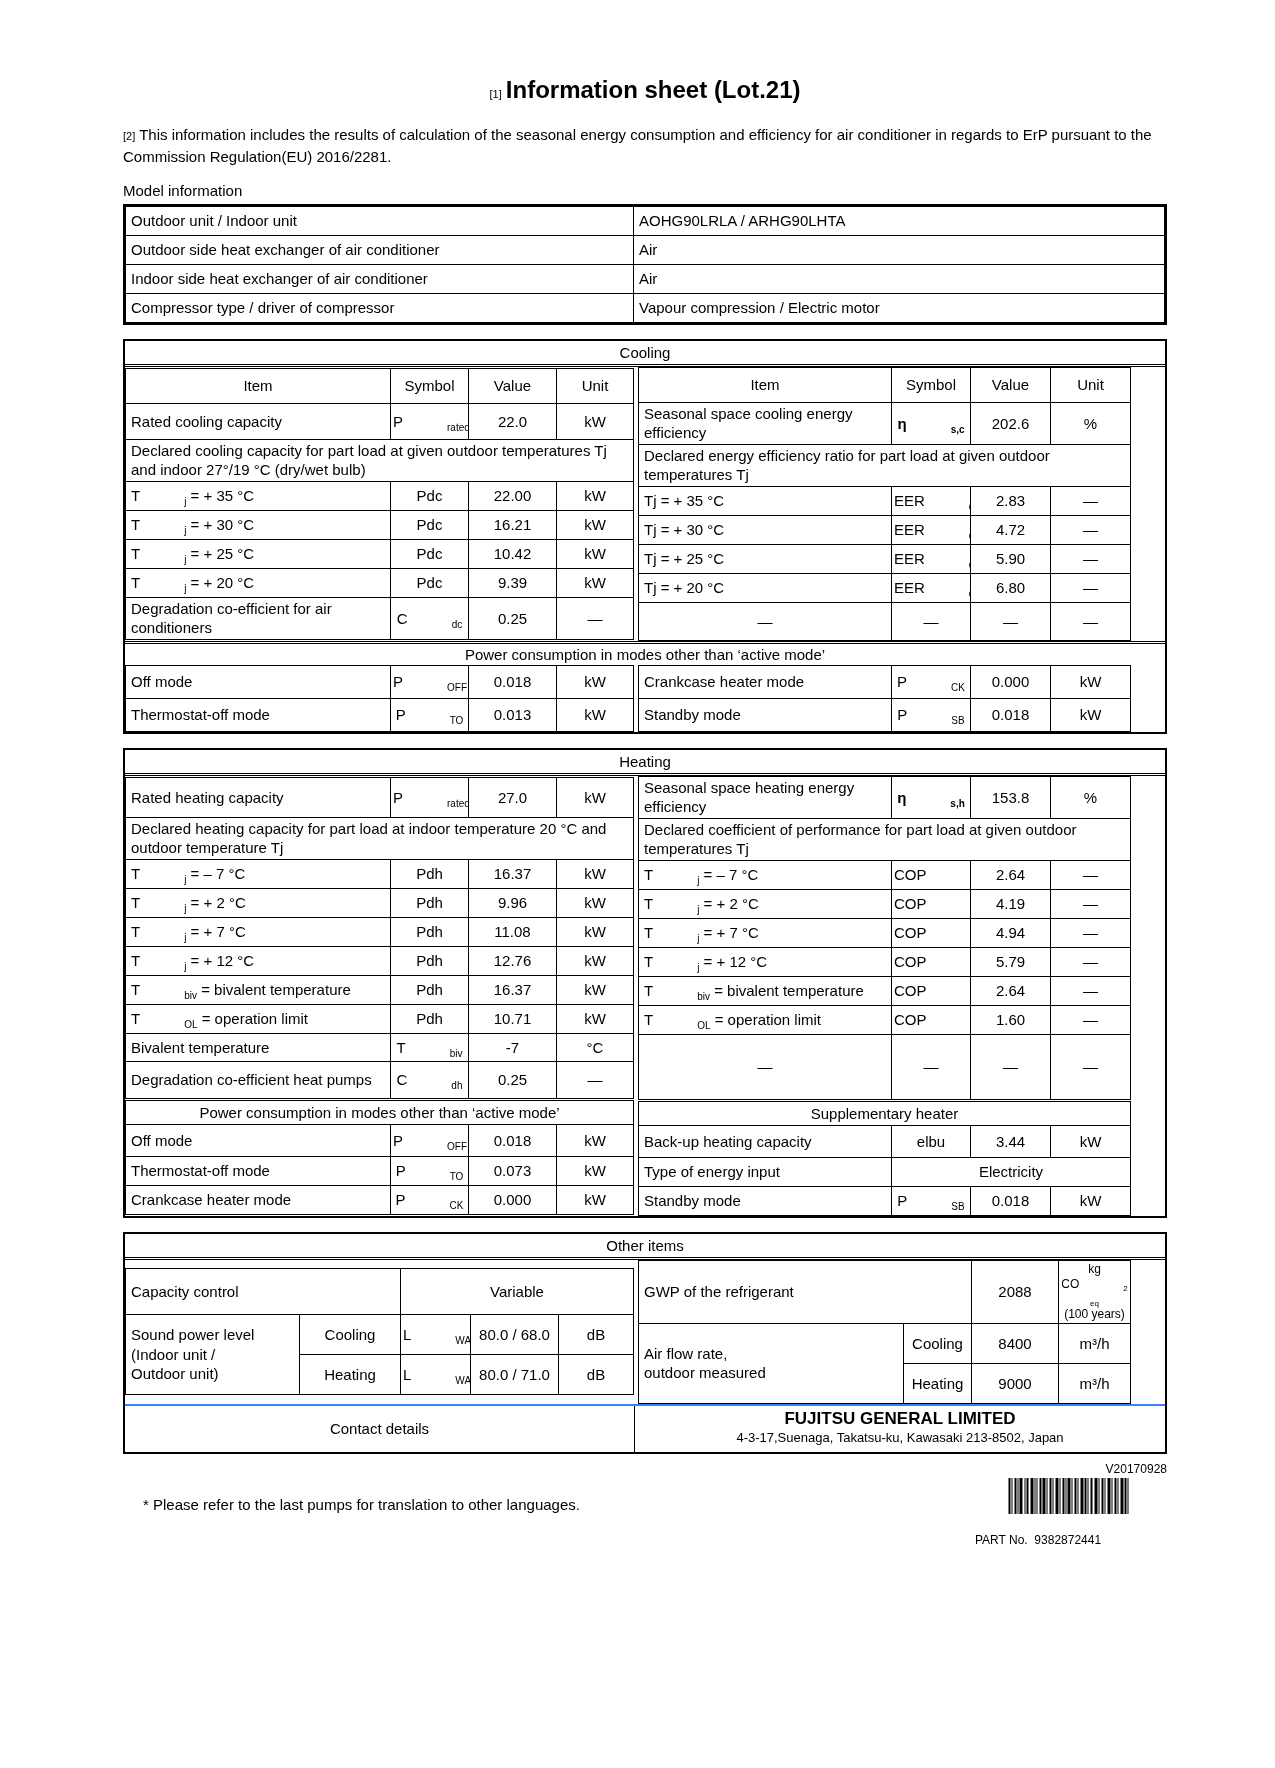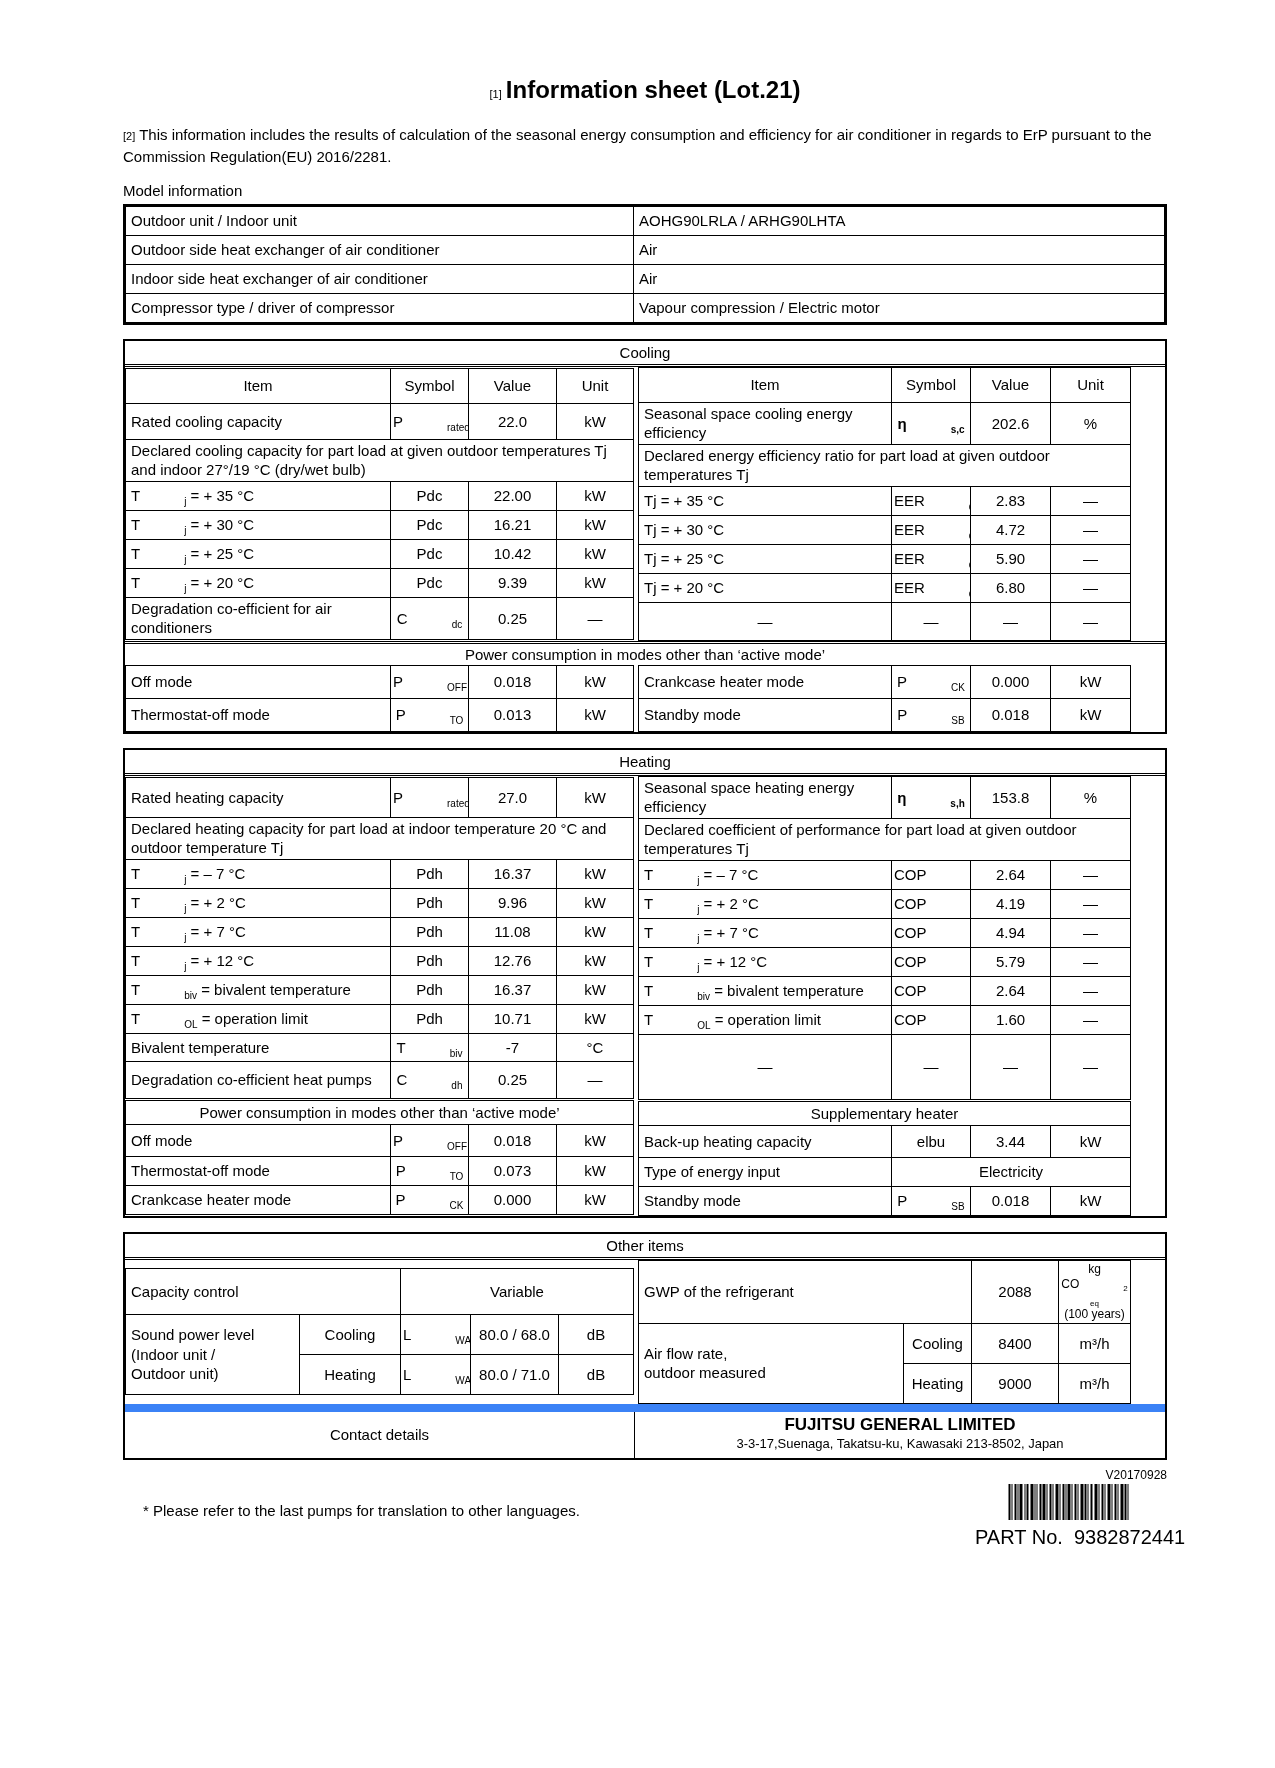--- a/index.html
+++ b/index.html
@@ -31,31 +31,31 @@
   tr.h33 td{height:33px;}
   tr.h28 td{height:28px;}
   tr.h66 td{height:66px;}
   tr.h25 td{height:25px;}
   tr.h32 td{height:32px;}
   tr.h46 td{height:46px;}
   td.hdrline{border-top:3px double #000;text-align:center;}
   .model-table{width:100%;}
   .model-table td{height:29px;}
 
-  .contact-row{display:flex;border-top:8px solid #3b82f6;}
+  .contact-row{display:flex;border-top:2px solid #3b82f6;}
   .contact-left{width:510px;border-right:1px solid #000;display:flex;align-items:center;justify-content:center;min-height:46px;box-sizing:border-box;}
   .contact-right{flex:1;text-align:center;padding:3px 0;}
   .company-name{font-weight:bold;font-size:17px;}
   .company-address{font-size:13px;margin-top:1px;}
 
   .version-line{text-align:right;font-size:12px;margin-top:8px;}
   .footer-row{display:flex;justify-content:space-between;align-items:flex-start;margin-top:2px;}
   .footnote{margin-left:20px;margin-top:18px;}
   .barcode-block{width:192px;text-align:left;}
-  .partno{font-size:20px;margin-top:3px;white-space:pre;}
+  .partno{font-size:12px;margin-top:16px;white-space:pre;}
 </style>
 </head>
 <body>
 
 <div class="content">
 
   <div class="title-row">
     <span class="ref">[1]</span>
     <span class="main-title">Information sheet (Lot.21)</span>
   </div>
@@ -489,21 +489,21 @@
           <td class="c">9000</td>
           <td class="c">m³/h</td>
         </tr>
       </tbody>
         </table>
     </div>
     <div class="contact-row">
       <div class="contact-left">Contact details</div>
       <div class="contact-right">
         <div class="company-name">FUJITSU GENERAL LIMITED</div>
-        <div class="company-address">3-3-17,Suenaga, Takatsu-ku, Kawasaki 213-8502, Japan</div>
+        <div class="company-address">4-3-17,Suenaga, Takatsu-ku, Kawasaki 213-8502, Japan</div>
       </div>
     </div>
   </div>
 
   <div class="version-line">V20170928</div>
   <div class="footer-row">
     <div class="footnote">* Please refer to the last pumps for translation to other languages.</div>
     <div class="barcode-block">
       <svg width="188" height="36" viewBox="0 0 121 36">
         <rect x="0" y="0" width="2" height="36"></rect>

